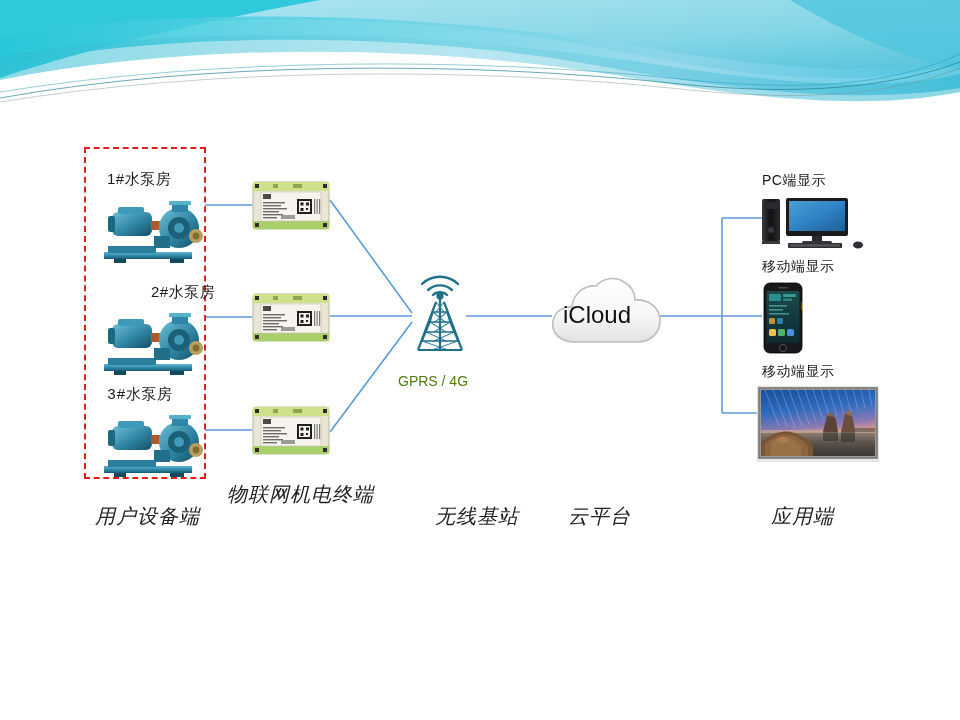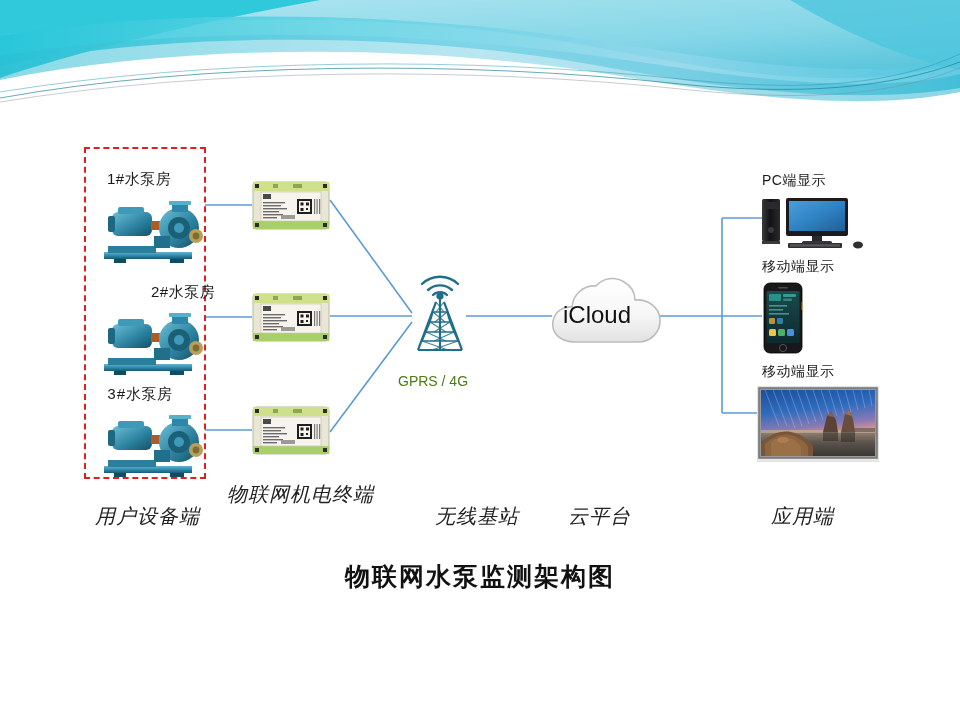--- a/index.html
+++ b/index.html
@@ -559,15 +559,14 @@
       <rect x="0" y="0" width="122" height="76" fill="none" stroke="#dcdcdc" stroke-width="1"></rect>
     </svg>
   </div>
 
   <div class="tier-label" style="left:95px; top:503px;">用户设备端</div>
   <div class="tier-label" style="left:227px; top:481px;">物联网机电终端</div>
   <div class="tier-label" style="left:399px; top:503px;margin-left:36px;">无线基站</div>
   <div class="tier-label" style="left:540px; top:503px;margin-left:28px;">云平台</div>
   <div class="tier-label" style="left:771px; top:503px;text-align:right;">应用端</div>
 
-  <div id="doc-title">物联网水泵监测架构图</div>
 
 </div>
 
 </body></html>

